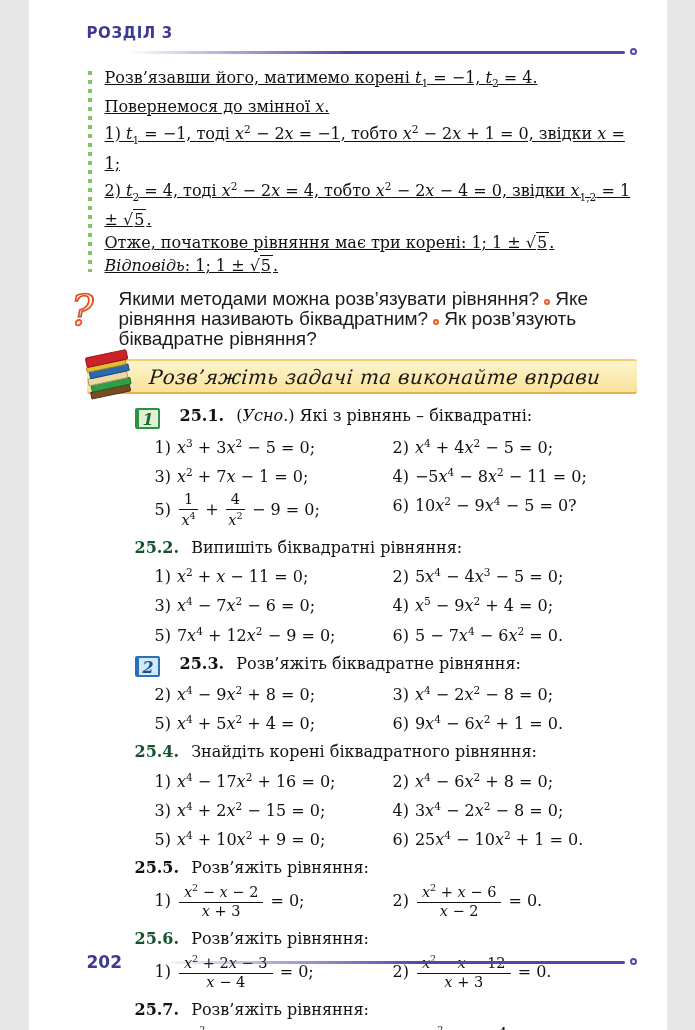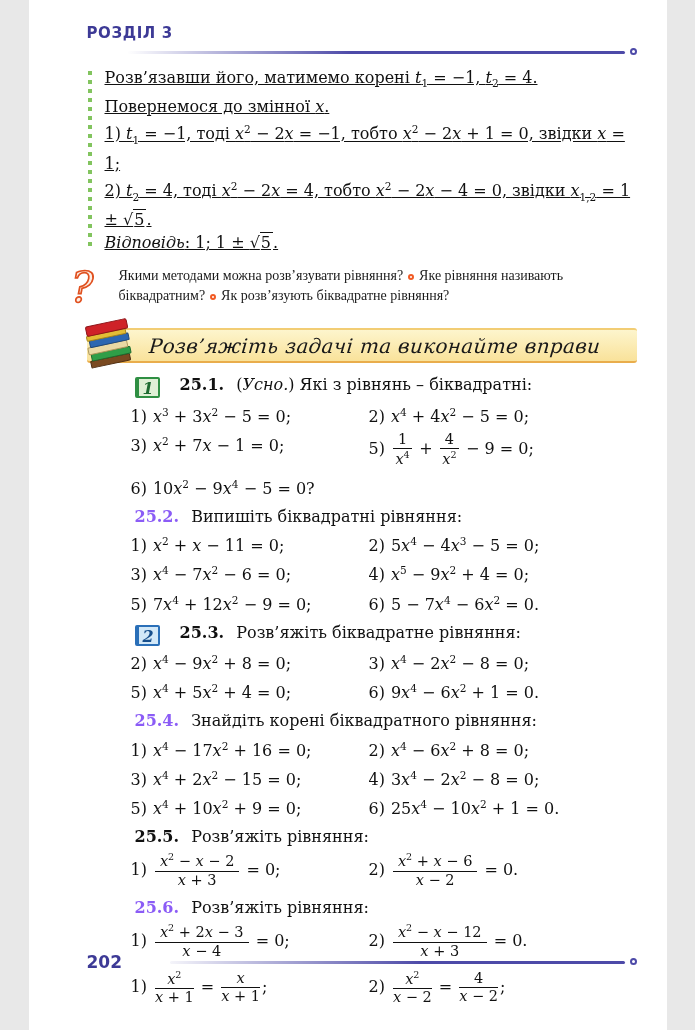--- a/index.html
+++ b/index.html
@@ -17,47 +17,47 @@
 
   
   .sol { position:relative; padding-left:18px; margin:12px 0 8px 0; }
   .sol::before { content:""; position:absolute; left:1px; top:5px; bottom:5px; width:4px;
           background:repeating-linear-gradient(to bottom, #82c45f 0 4px, transparent 4px 9px); }
   .sol-line { font-size:16px; line-height:23px;text-decoration:underline; }
 
   
   .questions { display:flex; gap:14px; margin:10px 0 10px 0; align-items:flex-start; }
   .q-icon { flex:0 0 38px; margin-left:-20px; }
-  .q-text { font-family:Liberation Serif, serif; font-size:14px;
+  .q-text { font-family:Liberation Sans, sans-serif; font-size:19px;
             line-height:20px; color:#1a1a1a; padding-top:2px; }
   .qdot { display:inline-block; width:6px; height:6px; border:2.2px solid #f15a24;
           border-radius:50%; margin:0 5px; }
 
   
   .banner { position:relative; margin:6px 0 10px 0; height:35px; border-radius:3px;
             background:linear-gradient(180deg,#fdf5cd,#f9e29a);
             border-top:2px solid #f2cd74; border-bottom:2px solid #e9ad4c;
             display:flex; align-items:center; padding-left:62px; }
   .books { position:absolute; left:-8px; top:-13px; }
   .banner-title { font-style:italic; font-size:20px; color:#181818;
             transform:skewX(-5deg); letter-spacing:.3px; white-space:nowrap; }
 
   
   .ex { margin-bottom:4px; }
   .ex-head { line-height:23px; font-size:16px; margin-bottom:1px;padding-left:48px; }
   .ex-num { font-weight:bold; margin-right:7px; }
-  .ex-num.blue { color:#8b5cf6; }
+  .ex-num.blue { color:#14532d; }
   .ex-title { font-size:16px; }
   .badge { display:inline-block; width:25px; height:21px; border:2px solid; border-left-width:4px;
            border-radius:2px; text-align:center; font-style:italic; font-weight:bold;
            font-size:16px; line-height:19px; margin-right:15px; vertical-align:-4px; }
   .b-green { border-color:#2f8f43; background:#dff0d5; color:#1e6b31; }
   .b-blue  { border-color:#2a6fb8; background:#d2e8f8; color:#174f8c; }
 
-  .items { margin-left:44px; display:grid; grid-template-columns:238px 1fr; }
+  .items { margin-left:68px; display:grid; grid-template-columns:238px 1fr; }
   .item { font-size:16px; line-height:22px; padding:1px 0; }
   .ilabel { margin-right:6px; }
   sup { font-size:66%; } sub { font-size:66%; }
   i { font-family:"DejaVu Serif","Liberation Serif",serif; }
 
   .frac { display:inline-block; vertical-align:middle; text-align:center;
           font-size:14.5px; line-height:1.1; margin:2px 2px; }
   .fnum { display:block; border-bottom:1.4px solid #111; padding:0 5px 1px 5px; }
   .fden { display:block; padding-top:1px; }
   .rad { white-space:nowrap; }
@@ -79,20 +79,21 @@
   <div class="chapter">РОЗДІЛ 3</div>
   <div class="rule">
     <span class="ring"></span>
   </div>
 
   <div class="sol">
       <div class="sol-line">Розв’язавши його, матимемо корені <i>t</i><sub>1</sub> = −1, <i>t</i><sub>2</sub> = 4.</div>
       <div class="sol-line">Повернемося до змінної <i>x</i>.</div>
       <div class="sol-line">1) <i>t</i><sub>1</sub> = −1, тоді <i>x</i><sup>2</sup> − 2<i>x</i> = −1, тобто <i>x</i><sup>2</sup> − 2<i>x</i> + 1 = 0, звідки <i>x</i> = 1;</div>
       <div class="sol-line">2) <i>t</i><sub>2</sub> = 4, тоді <i>x</i><sup>2</sup> − 2<i>x</i> = 4, тобто <i>x</i><sup>2</sup> − 2<i>x</i> − 4 = 0, звідки <i>x</i><sub>1,2</sub> = 1 ± <span class="rad">√<span class="ovl">5</span></span>.</div>
+      <div class="sol-line">Отже, початкове рівняння має три корені: 1; 1 ± <span class="rad">√<span class="ovl">5</span></span>.</div>
       <div class="sol-line"><i>Відповідь</i>: 1; 1 ± <span class="rad">√<span class="ovl">5</span></span>.</div>
     </div>
 
   <div class="questions">
     <div class="q-icon">
       <svg width="38" height="50" viewBox="0 0 38 50">
         <text x="4" y="38" font-family="DejaVu Serif, serif" font-size="42" font-style="italic" fill="#fdeee4" stroke="#e0501f" stroke-width="1.7">?</text>
       </svg>
     </div>
     <div class="q-text"><span>Якими методами можна розв’язувати рівняння?</span><span class="qdot"></span><span>Яке рівняння називають біквадратним?</span><span class="qdot"></span><span>Як розв’язують біквадратне рівняння?</span></div>
@@ -115,20 +116,21 @@
   <section class="ex">
     <div class="ex-head">
       <span class="badge b-green">1</span>
       <span class="ex-num">25.1.</span>
       <span class="ex-title">(<i>Усно.</i>) Які з рівнянь – біквадратні:</span>
     </div>
     <div class="items">
         <div class="item"><span class="ilabel">1)</span><span class="imath"><i>x</i><sup>3</sup> + 3<i>x</i><sup>2</sup> − 5 = 0;</span></div>
         <div class="item"><span class="ilabel">2)</span><span class="imath"><i>x</i><sup>4</sup> + 4<i>x</i><sup>2</sup> − 5 = 0;</span></div>
         <div class="item"><span class="ilabel">3)</span><span class="imath"><i>x</i><sup>2</sup> + 7<i>x</i> − 1 = 0;</span></div>
+        <div class="item"><span class="ilabel">4)</span><span class="imath">−5<i>x</i><sup>4</sup> − 8<i>x</i><sup>2</sup> − 11 = 0;</span></div>
         <div class="item"><span class="ilabel">5)</span><span class="imath"><span class="frac"><span class="fnum">1</span><span class="fden"><i>x</i><sup>4</sup></span></span> + <span class="frac"><span class="fnum">4</span><span class="fden"><i>x</i><sup>2</sup></span></span> − 9 = 0;</span></div>
         <div class="item"><span class="ilabel">6)</span><span class="imath">10<i>x</i><sup>2</sup> − 9<i>x</i><sup>4</sup> − 5 = 0?</span></div>
       </div>
   </section>
 
   <section class="ex">
     <div class="ex-head">
       <span class="ex-num blue">25.2.</span>
       <span class="ex-title">Випишіть біквадратні рівняння:</span>
     </div>
@@ -187,20 +189,24 @@
       <span class="ex-num blue">25.6.</span>
       <span class="ex-title">Розв’яжіть рівняння:</span>
     </div>
     <div class="items">
         <div class="item"><span class="ilabel">1)</span><span class="imath"><span class="frac"><span class="fnum"><i>x</i><sup>2</sup> + 2<i>x</i> − 3</span><span class="fden"><i>x</i> − 4</span></span> = 0;</span></div>
         <div class="item"><span class="ilabel">2)</span><span class="imath"><span class="frac"><span class="fnum"><i>x</i><sup>2</sup> − <i>x</i> − 12</span><span class="fden"><i>x</i> + 3</span></span> = 0.</span></div>
       </div>
   </section>
 
   <section class="ex">
+    <div class="ex-head">
+      <span class="ex-num">25.7.</span>
+      <span class="ex-title">Розв’яжіть рівняння:</span>
+    </div>
     <div class="items">
         <div class="item"><span class="ilabel">1)</span><span class="imath"><span class="frac"><span class="fnum"><i>x</i><sup>2</sup></span><span class="fden"><i>x</i> + 1</span></span> = <span class="frac"><span class="fnum"><i>x</i></span><span class="fden"><i>x</i> + 1</span></span>;</span></div>
         <div class="item"><span class="ilabel">2)</span><span class="imath"><span class="frac"><span class="fnum"><i>x</i><sup>2</sup></span><span class="fden"><i>x</i> − 2</span></span> = <span class="frac"><span class="fnum">4</span><span class="fden"><i>x</i> − 2</span></span>;</span></div>
       </div>
   </section>
 
   <div class="footer">
     <span class="pagenum">202</span>
     <span class="f-rule">
       <span class="ring"></span>

